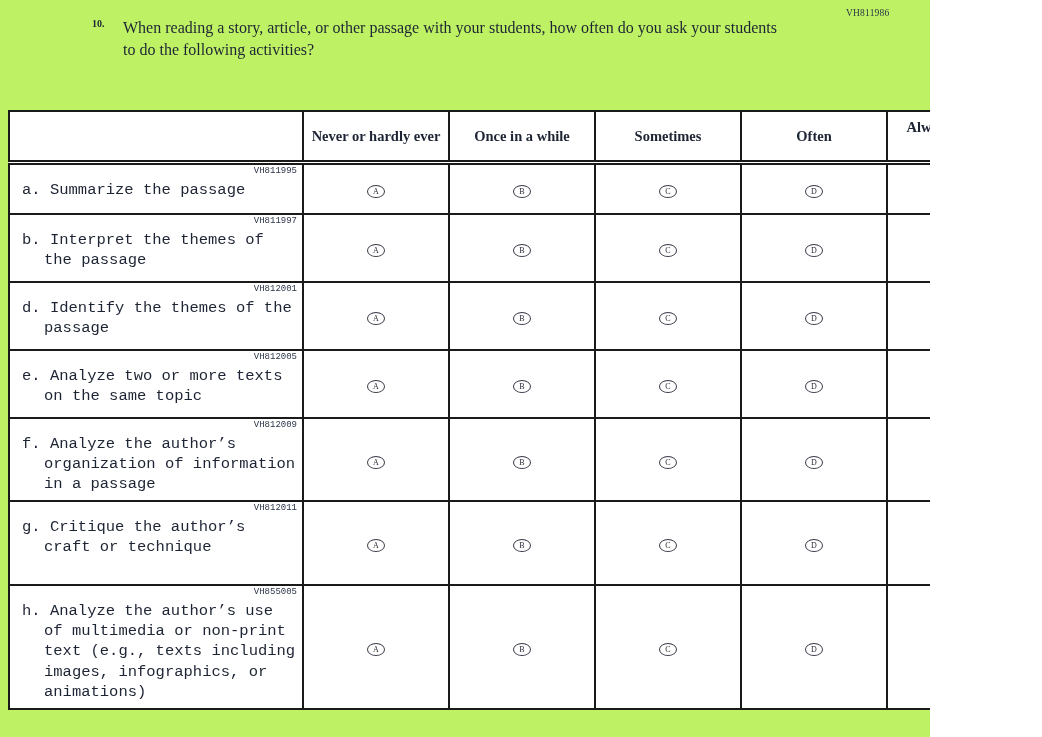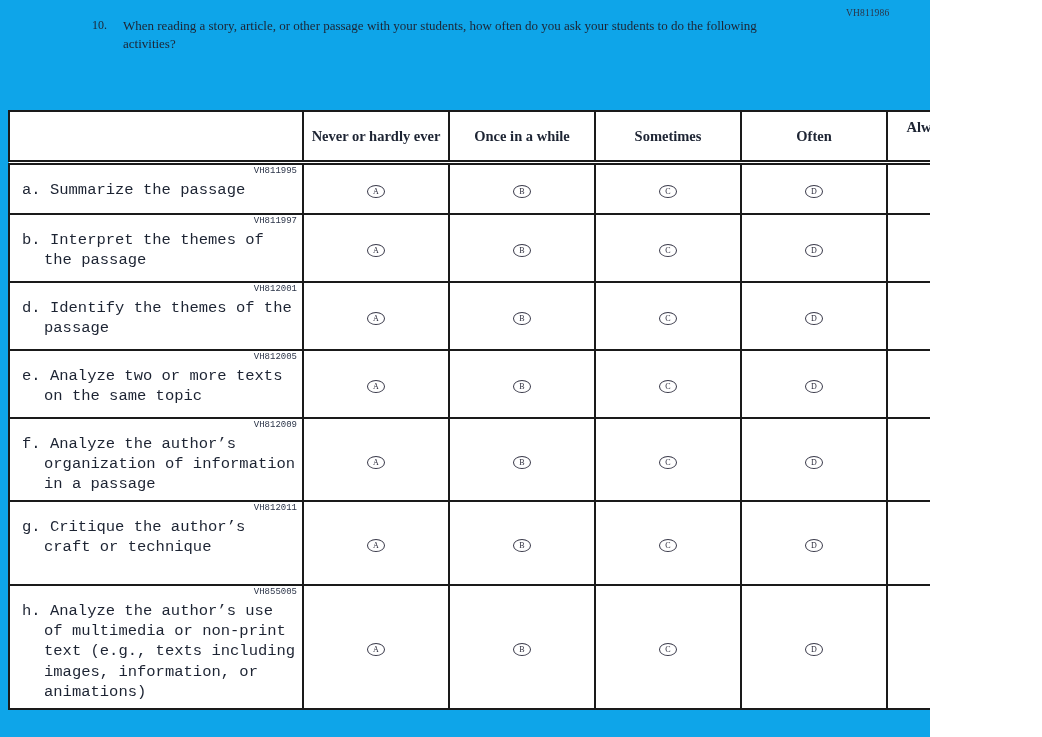--- a/index.html
+++ b/index.html
@@ -1,37 +1,37 @@
 <!DOCTYPE html>
 <html><head>
 <meta charset="utf-8">
 <style>
   html,body{margin:0;padding:0;background:#ffffff;}
   .page{
     position:relative;
     width:930px;height:737px;
-    background:#0ea5e9;
+    background:#bef264;
     font-family:"Liberation Serif","DejaVu Serif",serif;
     color:#1d2433;
     overflow:hidden;
   }
   .corner-code{
     position:absolute;left:846px;top:8px;
     font-size:9.5px;letter-spacing:.2px;color:#2b3448;
   }
   .question{
     position:absolute;left:92px;top:17px;width:740px;
     display:flex;
   }
   .q-number{
-    font-weight:normal;font-size:12px;line-height:1.35;
+    font-weight:bold;font-size:10px;line-height:1.35;
     width:31px;flex:0 0 31px;
   }
   .q-text{
-    font-size:13px;line-height:1.35;width:668px;
+    font-size:16px;line-height:1.35;width:668px;
   }
   .instruction{
     position:absolute;left:123px;top:60px;
     font-size:15.5px;
   }
   .instruction b{font-weight:bold;}
   table.matrix{
     position:absolute;left:8px;top:110px;
     width:1026px;
     border-collapse:collapse;
@@ -183,21 +183,21 @@
           </td>
           <td class="option-cell"><span class="bubble">A</span></td>
           <td class="option-cell"><span class="bubble">B</span></td>
           <td class="option-cell"><span class="bubble">C</span></td>
           <td class="option-cell"><span class="bubble">D</span></td>
           <td class="option-cell"><span class="bubble">E</span></td>
         </tr>
         <tr>
           <td class="label-cell">
             <div class="row-code">VH855005</div>
-            <div class="row-label"><span class="row-letter">h.</span> <span>Analyze the author’s use of multimedia or non-print text (e.g., texts including images, information, or animations)</span></div>
+            <div class="row-label"><span class="row-letter">h.</span> <span>Analyze the author’s use of multimedia or non-print text (e.g., texts including images, infographics, or animations)</span></div>
           </td>
           <td class="option-cell"><span class="bubble">A</span></td>
           <td class="option-cell"><span class="bubble">B</span></td>
           <td class="option-cell"><span class="bubble">C</span></td>
           <td class="option-cell"><span class="bubble">D</span></td>
           <td class="option-cell"><span class="bubble">E</span></td>
         </tr>
       </tbody>
   </table>
 

